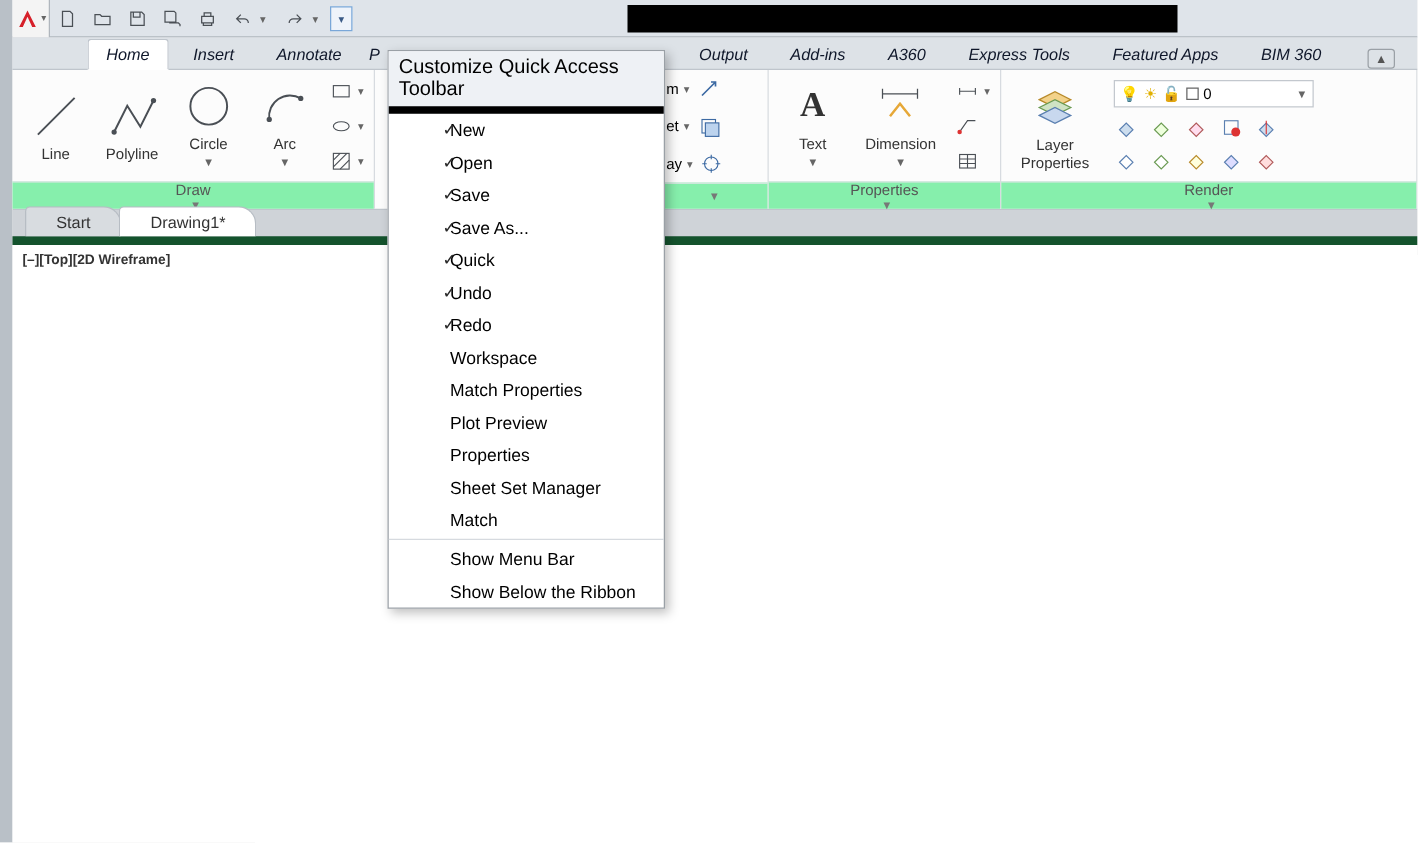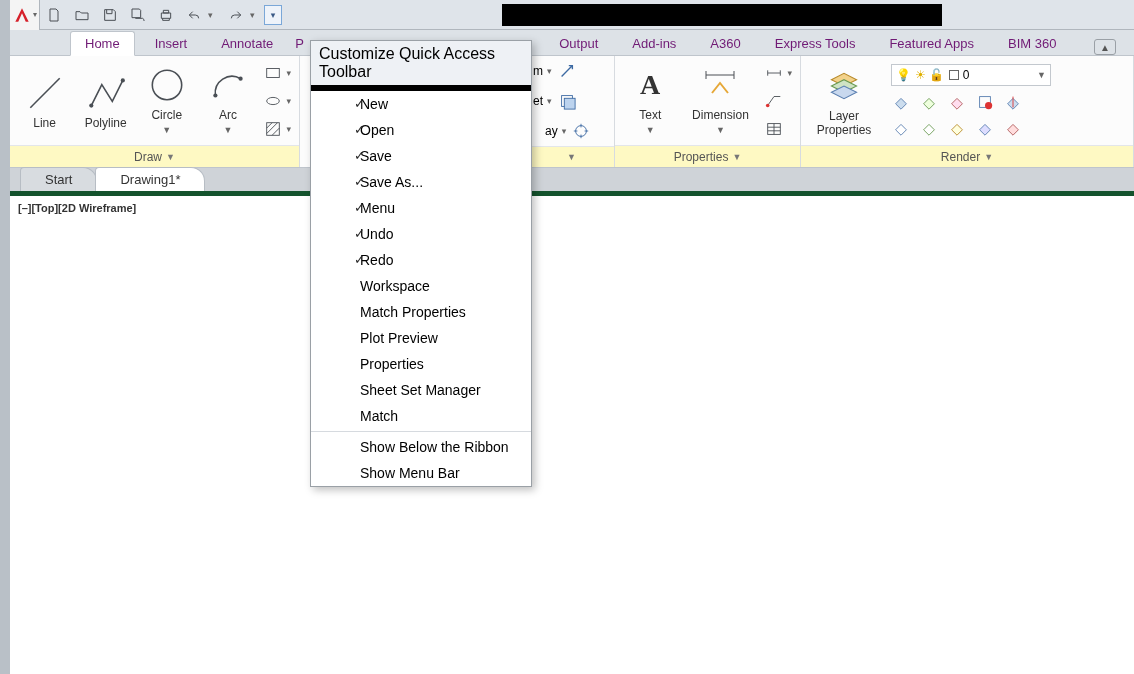--- a/index.html
+++ b/index.html
@@ -11,30 +11,30 @@
   .app-icon { width: 30px; height: 30px; display:flex; align-items:center; justify-content:center; background:#f4f4f4; border-right:1px solid #b0b6bd; }
   .qat { display:flex; align-items:center; height:30px; }
   .qat .qat-btn { width:26px; height:26px; display:flex; align-items:center; justify-content:center; margin:0 1px; color:#4a4f55; }
   .qat .qat-btn svg { width:16px; height:16px; }
   .qat .dd-arrow { width:14px; color:#666; font-size:9px;}
   .qat-customize { width:18px; height:20px; display:flex; align-items:center; justify-content:center; background:#eef3fa; border:1px solid #7aa7d8; color:#3a5a86; font-size:9px;}
   .title-black { margin-left: 220px; height:22px; width:440px; background:#000; }
 
   
   .tabstrip { height: 26px; background: #dde2e7; display:flex; align-items:flex-end; padding-left:60px; gap:6px; border-bottom:1px solid #bfc5cc; position:relative;}
-  .tab { padding: 4px 14px 4px 14px; font-size:13px; color:#701a75; cursor:pointer; }
+  .tab { padding: 4px 14px 4px 14px; font-size:13px; color:#0f172a; cursor:pointer;font-style:italic; }
   .tab.active { background:#fff; border:1px solid #bfc5cc; border-bottom:1px solid #fff; border-radius:3px 3px 0 0; position:relative; top:1px;}
   .tabstrip .ribbon-controls { margin-left:auto; margin-right:18px; display:flex; align-items:center; gap:6px; }
   .minimize-ribbon { width:22px; height:16px; border:1px solid #9aa0a6; border-radius:3px; display:flex; align-items:center; justify-content:center; font-size:10px; color:#555;}
 
   
   .ribbon { height: 112px; background:#fcfcfc; display:flex; border-bottom:1px solid #bfc5cc;}
   .panel { border-right:1px solid #d7dbe0; display:flex; flex-direction:column; }
   .panel-body { flex:1; display:flex; align-items:center; padding:4px 8px; gap:8px;}
-  .panel-title { height:22px; font-size:12px; color:#555; display:flex; align-items:center; justify-content:center; background:#fef9c3; border-top:1px solid #e3e6ea;}
+  .panel-title { height:22px; font-size:12px; color:#555; display:flex; align-items:center; justify-content:center; background:#86efac; border-top:1px solid #e3e6ea;flex-direction:column;}
   .panel-title .pt-arrow{ font-size:9px; margin-left:4px; color:#777;}
   .big-tool { display:flex; flex-direction:column; align-items:center; justify-content:flex-end; width:56px; font-size:12px; color:#333; gap:2px;}
   .big-tool .iconbox{ width:42px; height:42px; display:flex; align-items:center; justify-content:center;}
   .big-tool .lbl { text-align:center; line-height:14px;}
   .small-dd { font-size:9px; color:#666;}
   .mini-col { display:flex; flex-direction:column; gap:6px; }
   .mini-ic { width:22px; height:22px; display:flex; align-items:center; justify-content:center; color:#4f77a5;}
   .mini-ic svg{width:18px;height:18px;}
   .mini-row { display:flex; align-items:center; gap:2px;}
 
@@ -44,21 +44,21 @@
   .layer-row { display:flex; gap:8px; align-items:center;}
   .layer-row .mini-ic{width:20px;height:20px;}
   .layer-combo { width:160px; height:22px; border:1px solid #c3c8ce; background:#fff; display:flex; align-items:center; padding:0 4px; font-size:12px; gap:4px;}
   .layer-combo .bulb{color:#d9a800;}
   .layer-combo .sun{color:#e0b000;}
   .layer-combo .lock{color:#2a5aa0;}
   .layer-combo .sq{width:10px;height:10px;border:1px solid #666;}
   .layer-combo .dd{ margin-left:auto; font-size:9px; color:#666;}
 
   
-  .doctabs { height:28px; background:#cfd3d8; display:flex; align-items:flex-end; padding-left:10px; border-bottom:5px solid #14532d;}
+  .doctabs { height:28px; background:#cfd3d8; display:flex; align-items:flex-end; padding-left:10px; border-bottom:7px solid #14532d;}
   .doctab { padding:4px 24px; font-size:13px; border:1px solid #b7bdc4; background:#d8dce0; border-bottom:none; border-radius:4px 14px 0 0; margin-right:-2px; color:#333;}
   .doctab.active { background:#fff; }
 
   
   .canvas { flex:1; background:#fff; position:relative;text-align:center;}
   .viewport-label { position:absolute; top:6px; left:8px; font-size:11px; font-weight:600; color:#333;}
 
   
   .qat-menu { position:absolute; left:300px; top:40px; width:222px; background:#fff; border:1px solid #9aa0a6; box-shadow: 3px 3px 8px rgba(0,0,0,0.25); z-index:100;}
   .qat-menu-header { padding:4px 8px 4px 8px; font-size:16px; background:#eef1f5; border-bottom:6px solid #000000;}
@@ -235,21 +235,21 @@
           <div style="display:flex;align-items:center;gap:4px;">
               <span>et</span>
               <span class="small-dd">▾</span>
             <span class="mini-ic">
                 <svg viewBox="0 0 20 20">
                   <rect x="4" y="4" width="12" height="12" fill="none" stroke="#3d6aa3"></rect>
                   <rect x="7" y="7" width="12" height="12" fill="#bcd3ee" stroke="#3d6aa3"></rect>
                 </svg>
               </span>
             </div>
-          <div style="display:flex;align-items:center;gap:4px;margin-left:12px;">
+          <div style="display:flex;align-items:center;gap:4px;">
               <span>ay</span>
               <span class="small-dd">▾</span>
             <span class="mini-ic">
                 <svg viewBox="0 0 20 20">
                   <circle cx="10" cy="10" r="6" fill="none" stroke="#3d6aa3"></circle>
                   <path d="M10 2v4M10 14v4M2 10h4M14 10h4" stroke="#3d6aa3"></path>
                 </svg>
               </span>
             </div>
         </div>
@@ -409,28 +409,28 @@
     <div class="canvas">
       <div class="viewport-label">[–][Top][2D Wireframe]</div>
     </div>
 
     <div class="qat-menu">
       <div class="qat-menu-header">Customize Quick Access Toolbar</div>
       <div class="qat-menu-item checked">New</div>
       <div class="qat-menu-item checked">Open</div>
       <div class="qat-menu-item checked">Save</div>
       <div class="qat-menu-item checked">Save As...</div>
-      <div class="qat-menu-item checked">Menu</div>
+      <div class="qat-menu-item checked">Quick</div>
       <div class="qat-menu-item checked">Undo</div>
       <div class="qat-menu-item checked">Redo</div>
       <div class="qat-menu-item">Workspace</div>
       <div class="qat-menu-item">Match Properties</div>
       <div class="qat-menu-item">Plot Preview</div>
       <div class="qat-menu-item">Properties</div>
       <div class="qat-menu-item">Sheet Set Manager</div>
       <div class="qat-menu-item">Match</div>
       <div class="qat-menu-sep"></div>
+      <div class="qat-menu-item">Show Menu Bar</div>
       <div class="qat-menu-item">Show Below the Ribbon</div>
-      <div class="qat-menu-item">Show Menu Bar</div>
     </div>
 
   </div>
 </div>
 
 </body></html>

